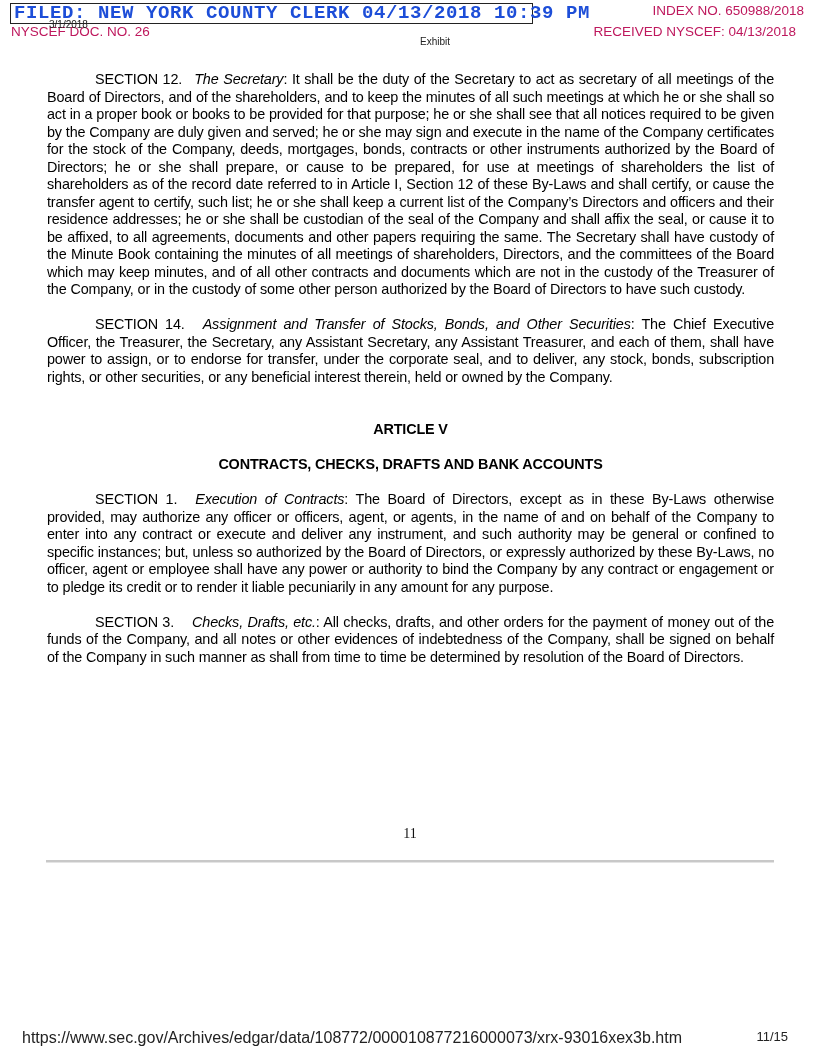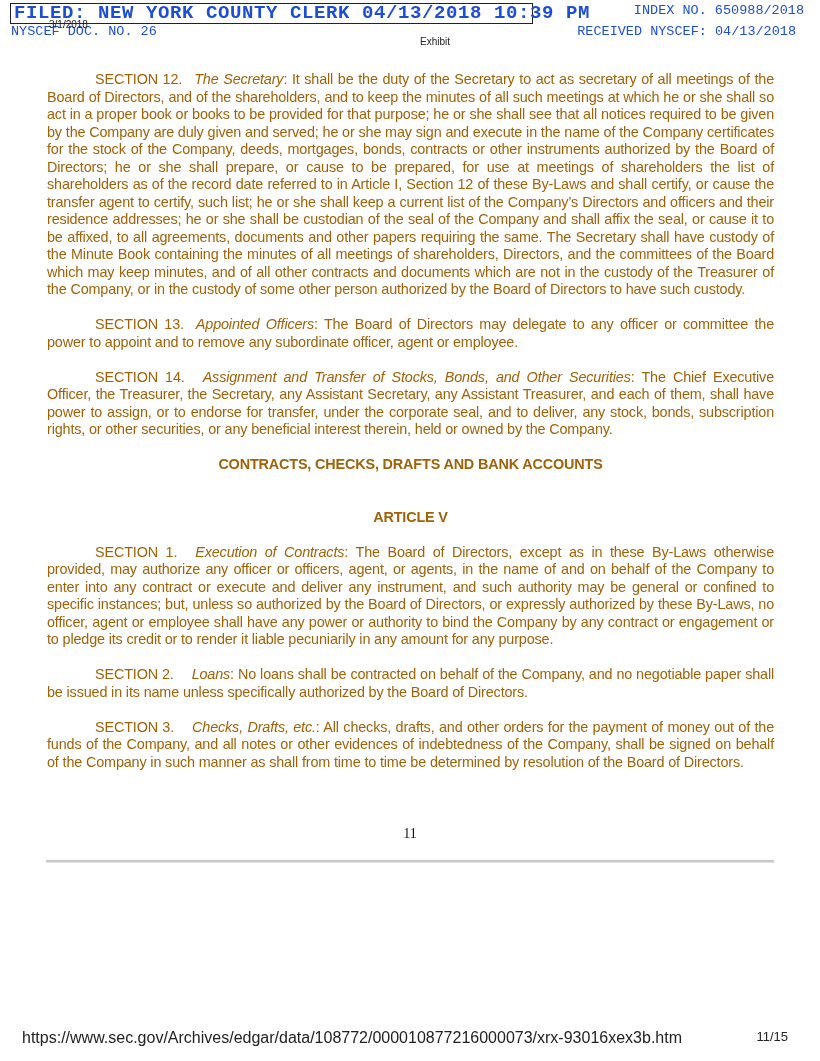--- a/index.html
+++ b/index.html
@@ -4,32 +4,32 @@
   <style>
     html, body { margin: 0; padding: 0; background: #ffffff; }
     body { width: 820px; height: 1061px; position: relative; overflow: hidden; color: #111; }
     .stamp-box {
       position: absolute; left: 10px; top: 3px; width: 518px; height: 19px;
       border: 1.5px solid #222; border-radius: 0;
       font-family: "Liberation Mono", "DejaVu Sans Mono", monospace;
       font-weight: bold; font-size: 19px; line-height: 19px; letter-spacing: 0.6px;
       padding-left: 3px; white-space: nowrap; color: #1d4ed8;
     }
-    .mono { font-family: Liberation Mono, monospace; color: #1d4ed8; white-space: nowrap; position: absolute; font-size: 13.5px; text-align: right; }
+    .mono { font-family: Liberation Sans, sans-serif; color: #be185d; white-space: nowrap; position: absolute; font-size: 13.5px; text-align: right; }
     .index-no { right: 16px; top: 3px; }
     .doc-no { left: 11px; top: 24px; }
     .received { right: 24px; top: 24px; }
     .small-sans { font-family: "Liberation Sans", sans-serif; font-size: 10px; position: absolute; color: #222; white-space: nowrap; }
     .date-overlay { left: 35px; top: 19px; margin-left: 14px; }
     .exhibit-overlay { left: 420px; top: 36px; }
 
     .content {
       position: absolute; left: 47px; top: 71px; width: 727px;
       font-family: "Liberation Sans", sans-serif; font-size: 14.4px; line-height: 17.5px;
-      text-align: justify; color: #a16207; letter-spacing: -0.15px;
+      text-align: justify; color: #000000; letter-spacing: -0.15px;
     }
     .para { margin: 0 0 17.5px 0; }
     .indent { display: inline-block; width: 48px; }
     .sec-gap { display: inline-block; width: 12px; }
     .sec-gap-wide { display: inline-block; width: 18px; }
     .heading { text-align: center; font-weight: bold; margin: 0; }
     .article { margin-top: 35px; margin-bottom: 17.5px; }
     .title { margin-bottom: 17.5px; }
     em { font-style: italic; }
 
@@ -58,34 +58,28 @@
 <div class="mono doc-no">NYSCEF DOC. NO. 26</div>
 <div class="mono received">RECEIVED NYSCEF: 04/13/2018</div>
 <div class="small-sans date-overlay">3/1/2018</div>
 <div class="small-sans exhibit-overlay">Exhibit</div>
 
 <div class="content">
   <p class="para">
     <span class="indent"></span><span>SECTION 12.</span><span class="sec-gap"></span><em>The Secretary</em><span>: It shall be the duty of the Secretary to act as secretary of all meetings of the Board of Directors, and of the shareholders, and to keep the minutes of all such meetings at which he or she shall so act in a proper book or books to be provided for that purpose; he or she shall see that all notices required to be given by the Company are duly given and served; he or she may sign and execute in the name of the Company certificates for the stock of the Company, deeds, mortgages, bonds, contracts or other instruments authorized by the Board of Directors; he or she shall prepare, or cause to be prepared, for use at meetings of shareholders the list of shareholders as of the record date referred to in Article I, Section 12 of these By-Laws and shall certify, or cause the transfer agent to certify, such list; he or she shall keep a current list of the Company’s Directors and officers and their residence addresses; he or she shall be custodian of the seal of the Company and shall affix the seal, or cause it to be affixed, to all agreements, documents and other papers requiring the same. The Secretary shall have custody of the Minute Book containing the minutes of all meetings of shareholders, Directors, and the committees of the Board which may keep minutes, and of all other contracts and documents which are not in the custody of the Treasurer of the Company, or in the custody of some other person authorized by the Board of Directors to have such custody.</span>
   </p>
   <p class="para">
-    <span class="indent"></span><span>SECTION 13.</span><span class="sec-gap"></span><em>Appointed Officers</em><span>: The Board of Directors may delegate to any officer or committee the power to appoint and to remove any subordinate officer, agent or employee.</span>
-  </p>
-  <p class="para">
     <span class="indent"></span><span>SECTION 14.</span><span class="sec-gap-wide"></span><em>Assignment and Transfer of Stocks, Bonds, and Other Securities</em><span>: The Chief Executive Officer, the Treasurer, the Secretary, any Assistant Secretary, any Assistant Treasurer, and each of them, shall have power to assign, or to endorse for transfer, under the corporate seal, and to deliver, any stock, bonds, subscription rights, or other securities, or any beneficial interest therein, held or owned by the Company.</span>
   </p>
 
+  <p class="heading article">ARTICLE V</p>
   <p class="heading title">CONTRACTS, CHECKS, DRAFTS AND BANK ACCOUNTS</p>
-  <p class="heading article">ARTICLE V</p>
 
   <p class="para">
     <span class="indent"></span><span>SECTION 1.</span><span class="sec-gap-wide"></span><em>Execution of Contracts</em><span>: The Board of Directors, except as in these By-Laws otherwise provided, may authorize any officer or officers, agent, or agents, in the name of and on behalf of the Company to enter into any contract or execute and deliver any instrument, and such authority may be general or confined to specific instances; but, unless so authorized by the Board of Directors, or expressly authorized by these By-Laws, no officer, agent or employee shall have any power or authority to bind the Company by any contract or engagement or to pledge its credit or to render it liable pecuniarily in any amount for any purpose.</span>
-  </p>
-  <p class="para">
-    <span class="indent"></span><span>SECTION 2.</span><span class="sec-gap-wide"></span><em>Loans</em><span>: No loans shall be contracted on behalf of the Company, and no negotiable paper shall be issued in its name unless specifically authorized by the Board of Directors.</span>
   </p>
   <p class="para">
     <span class="indent"></span><span>SECTION 3.</span><span class="sec-gap-wide"></span><em>Checks, Drafts, etc.</em><span>: All checks, drafts, and other orders for the payment of money out of the funds of the Company, and all notes or other evidences of indebtedness of the Company, shall be signed on behalf of the Company in such manner as shall from time to time be determined by resolution of the Board of Directors.</span>
   </p>
 </div>
 
 <div class="page-number">11</div>
 <div class="rule"></div>
 
 <div class="footer-url">https://www.sec.gov/Archives/edgar/data/108772/000010877216000073/xrx-93016xex3b.htm</div>

